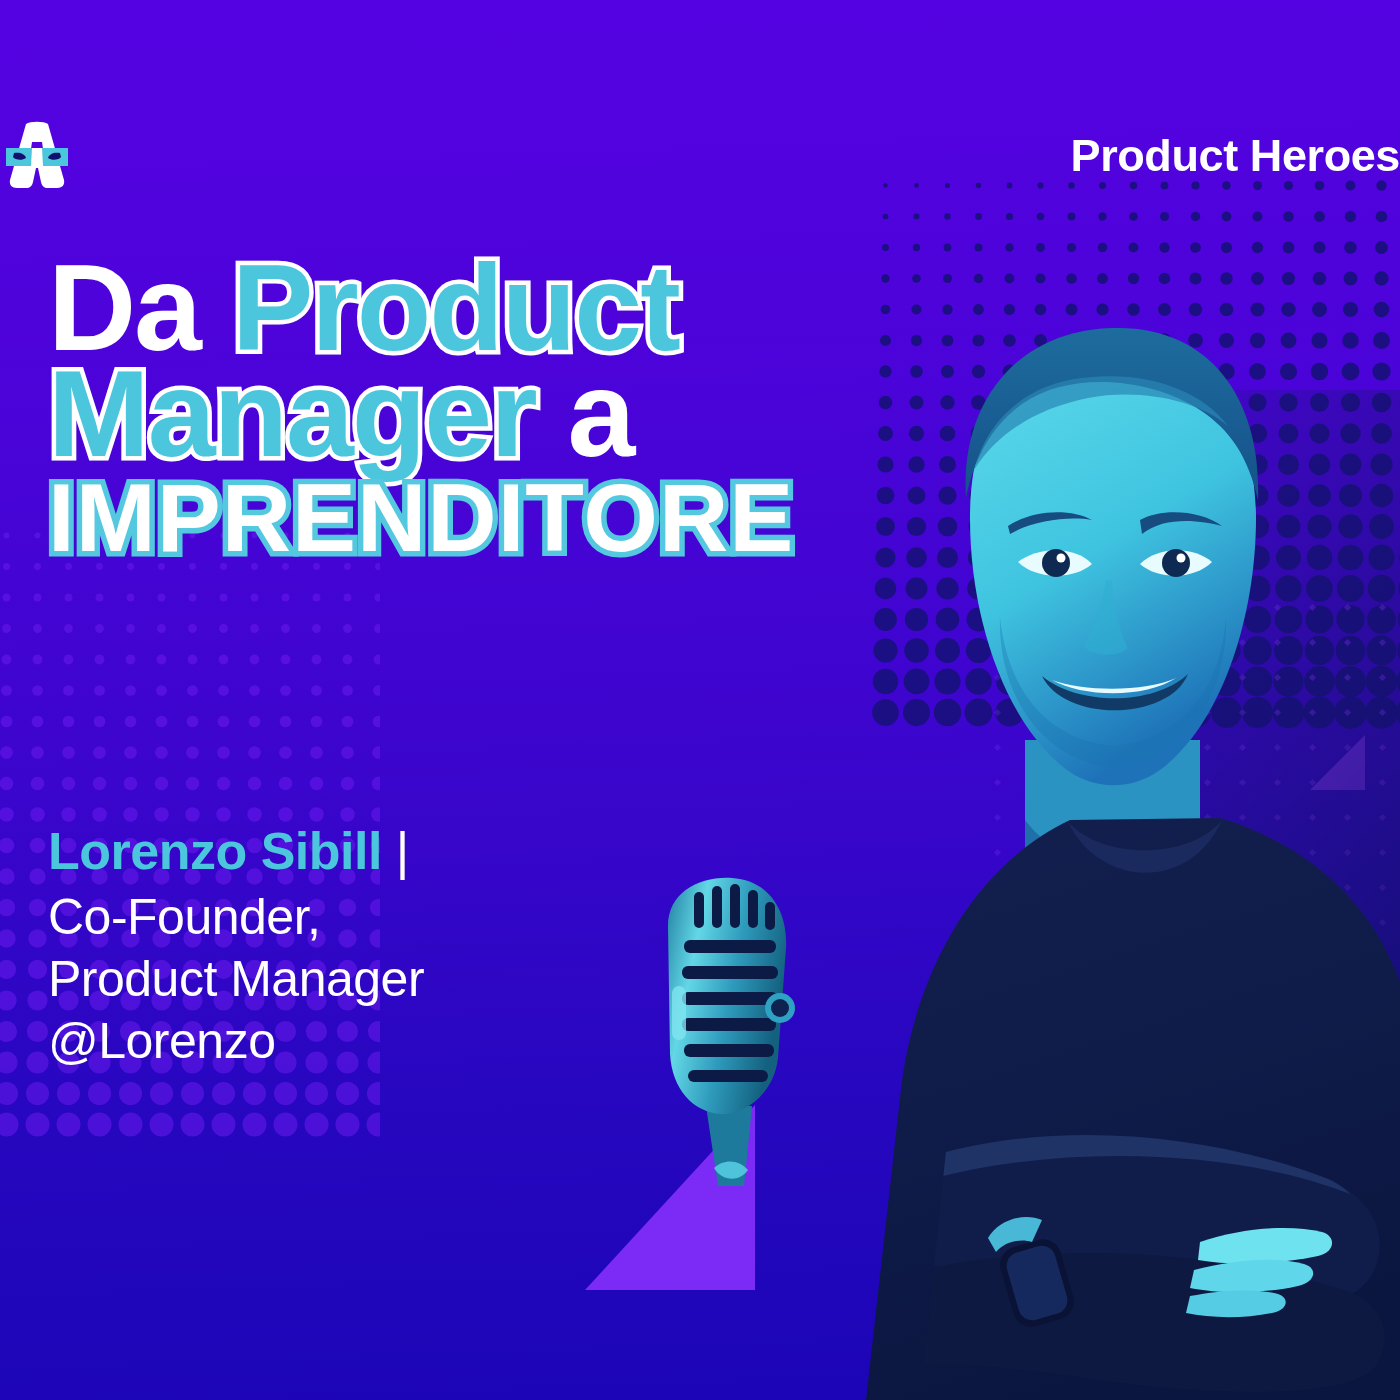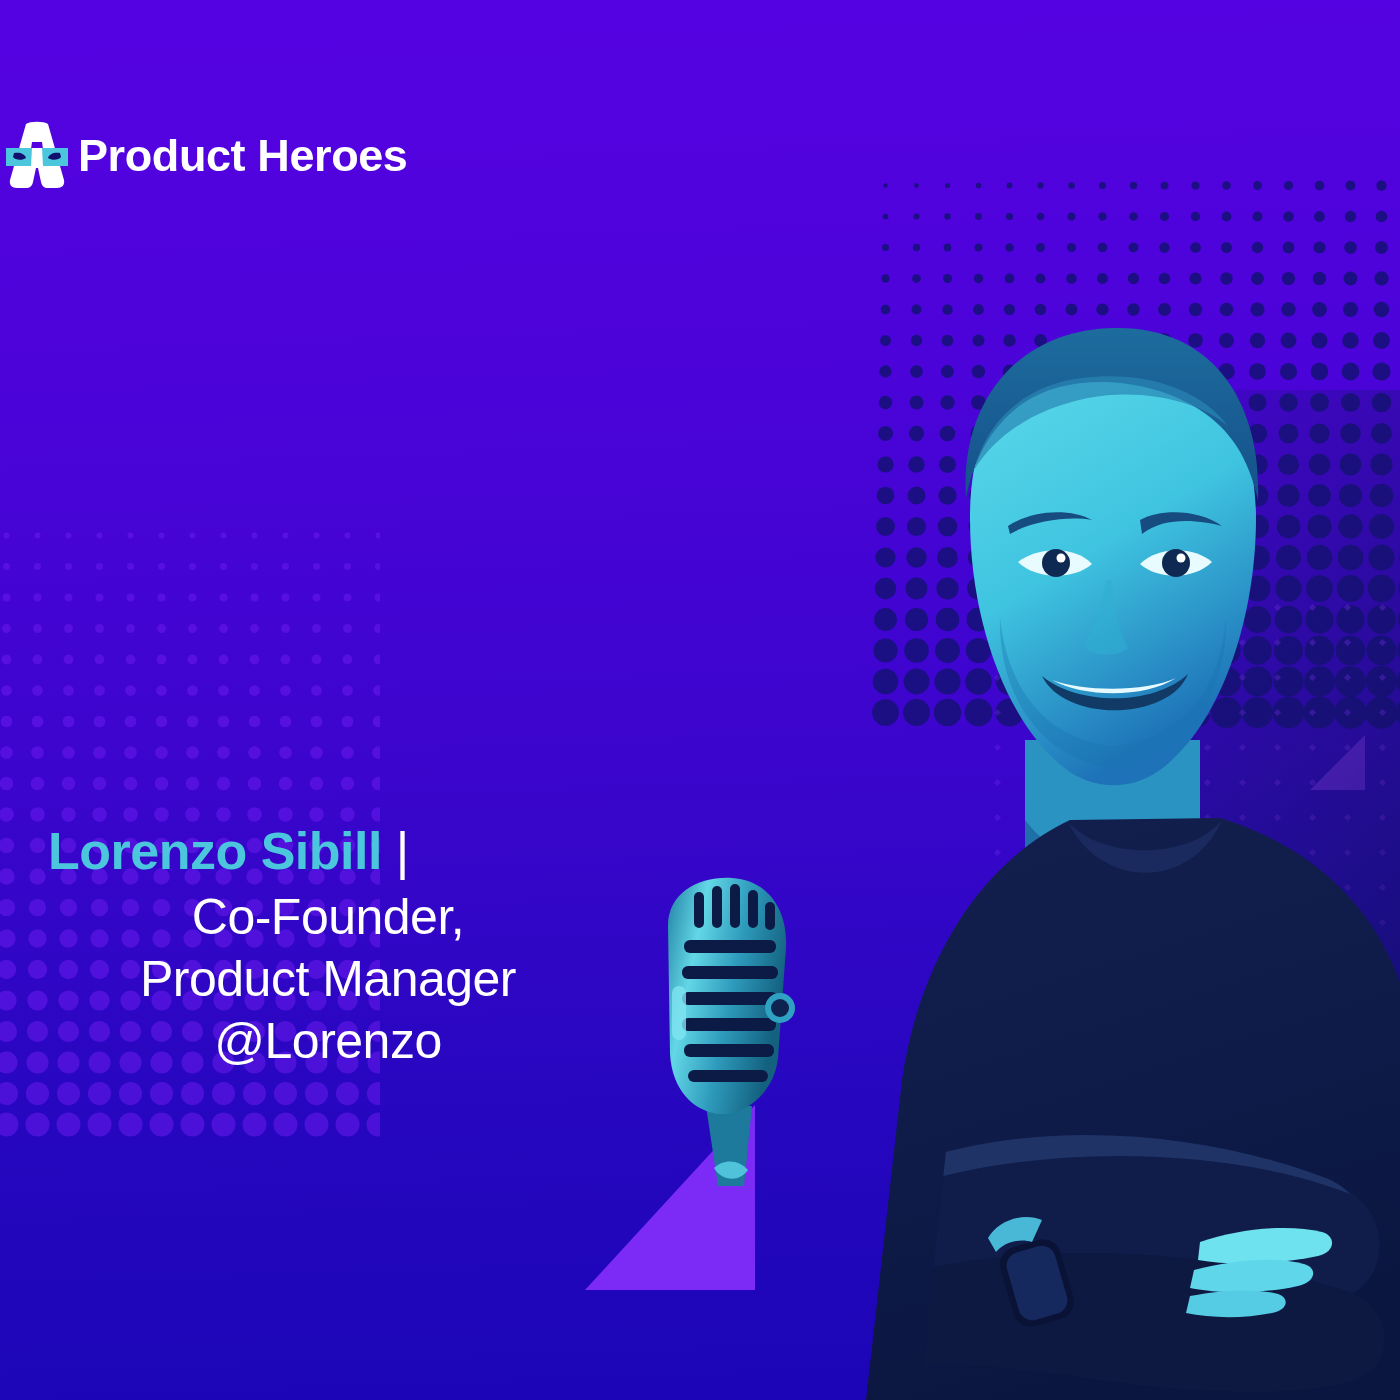--- a/index.html
+++ b/index.html
@@ -43,21 +43,21 @@
   }
 
   .tri { position: absolute; pointer-events: none; }
 
   
   .brand {
     position: absolute;
     top: 118px; left: 0; right: 0;
     display: flex;
     align-items: center;
-    justify-content: flex-start;
+    justify-content: space-between;
     gap: 4px;
   }
   .brand-logo { width: 74px; height: 74px; display: block; }
   .brand-name {
     color: #FFFFFF;
     font-size: 45px;
     font-weight: 700;
     letter-spacing: -0.4px;
     line-height: 1;
     white-space: nowrap;
@@ -118,21 +118,21 @@
   }
   .speaker-name .divider { color: #FFFFFF; font-weight: 400; }
   .speaker-role {
     margin: 0;
     color: #FFFFFF;
     font-size: 50px;
     font-weight: 400;
     line-height: 1.24;
     letter-spacing: -0.5px;
   }
-  .speaker-role span { display: block; text-align: center; }
+  .speaker-role span { display: block; }
 
   
   .portrait {
     position: absolute;
     right: -10px;
     bottom: 0;
     width: 640px;
     height: 1180px;
   }
   .mic {
@@ -1070,20 +1070,31 @@
 
       <path d="M6,30 L68,30 L68,48 L6,48 Z" fill="#4CC6DC"></path>
       <path d="M32,30 L42,30 L43,48 L31,48 Z" fill="#FFFFFF"></path>
 
       <path d="M14,35 C20,34 25,36 26,40 C22,43 15,42 13,39 Z" fill="#12106E"></path>
       <path d="M60,35 C54,34 49,36 48,40 C52,43 59,42 61,39 Z" fill="#12106E"></path>
     </svg>
     <div class="brand-name">Product Heroes</div>
   </div>
 
+  <div class="title-block">
+    <div class="tline l1">
+      <span class="w-white">Da</span><span> </span><span class="w-cyan-outline">Product</span>
+    </div>
+    <div class="tline l2">
+      <span class="w-cyan-outline">Manager</span><span> </span><span class="w-white">a</span>
+    </div>
+    <div class="tline l3">
+      <span class="w-white-cyanoutline">IMPRENDITORE</span>
+    </div>
+  </div>
 
   <div class="speaker">
     <p class="speaker-name">
       <span>Lorenzo Sibill</span>
       <span class="divider">|</span>
     </p>
     <p class="speaker-role">
       <span>Co-Founder,</span>
       <span>Product Manager</span>
       <span>@Lorenzo</span>

